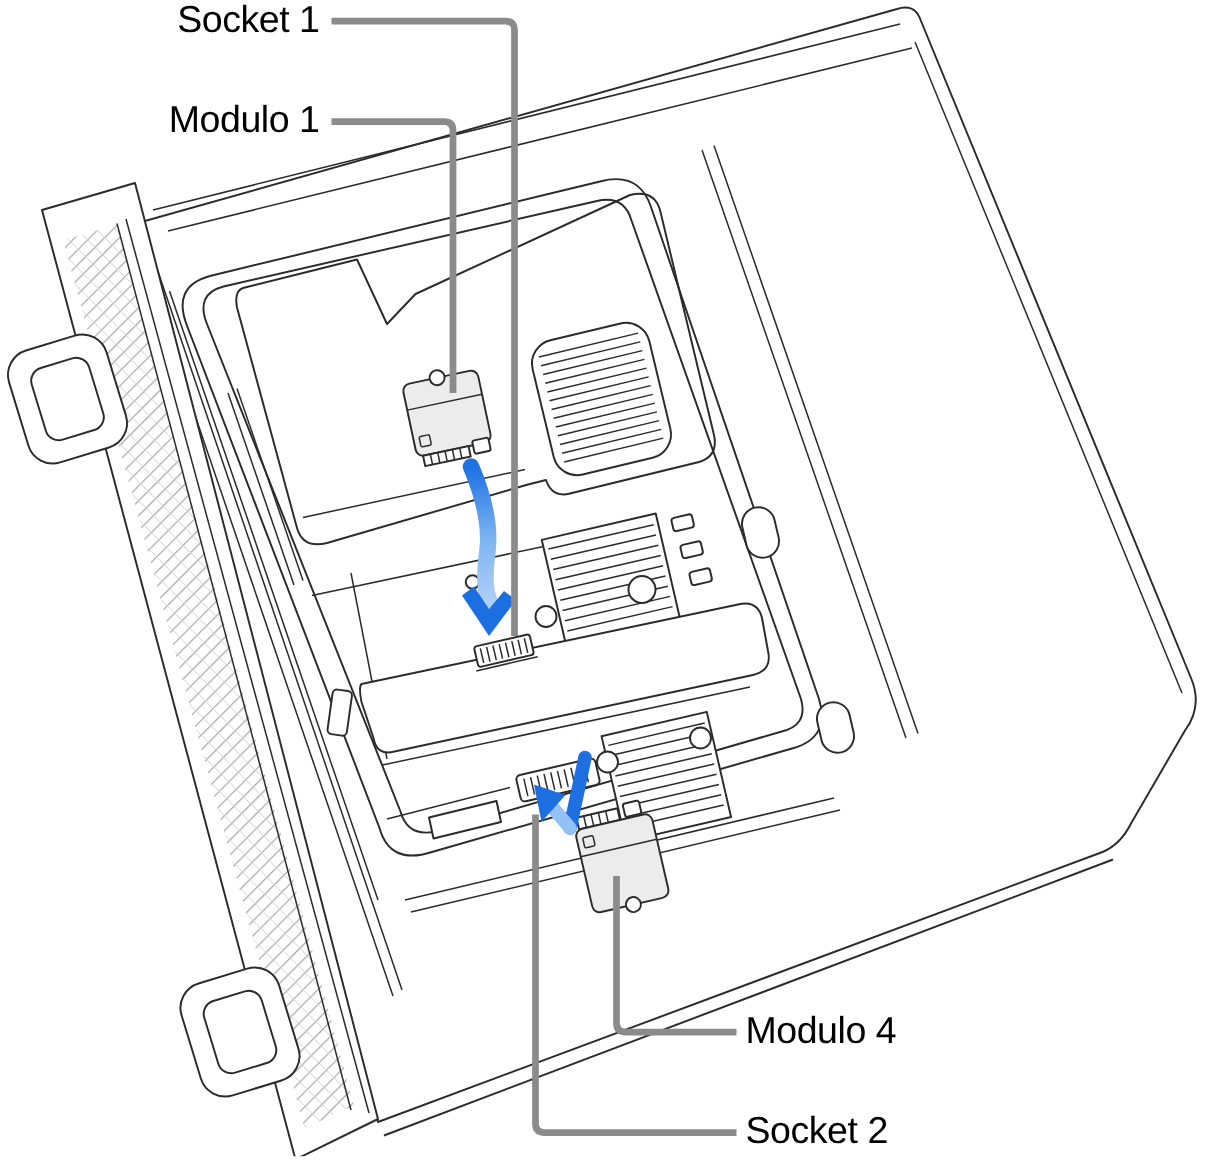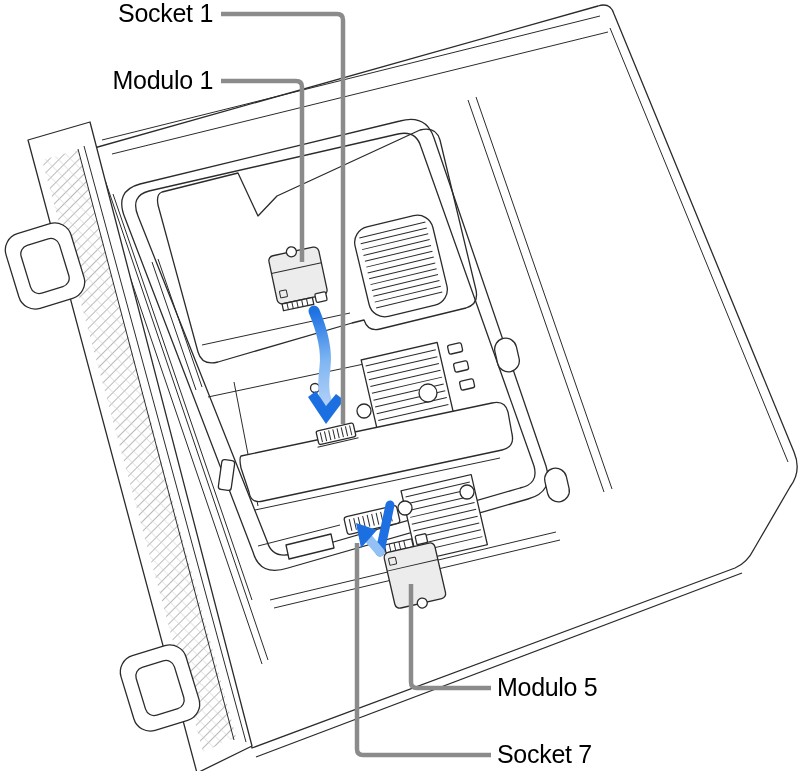--- a/index.html
+++ b/index.html
@@ -240,15 +240,15 @@
     </g>
 
     <path class="callout" d="M 221,14 L 337,14 Q 343,14 343,20 L 343,424"></path>
     <path class="callout" d="M 221,81 L 296,81 Q 302,81 302,87 L 302,262"></path>
     <path class="callout" d="M 411,584 L 411,682 Q 411,688 417,688 L 491,688"></path>
     <path class="callout" d="M 357,543 L 357,749 Q 357,755 363,755 L 491,755"></path>
   </svg>
 
   <div class="callout-label" style="right:598px;top:0px;">Socket 1</div>
   <div class="callout-label" style="right:598px;top:67px;text-align:center;">Modulo 1</div>
-  <div class="callout-label" style="left:497px;top:674px;">Modulo 5</div>
-  <div class="callout-label" style="left:497px;top:741px;">Socket 7</div>
+  <div class="callout-label" style="left:497px;top:674px;">Modulo 4</div>
+  <div class="callout-label" style="left:497px;top:741px;">Socket 2</div>
 </div>
 
 </body></html>

